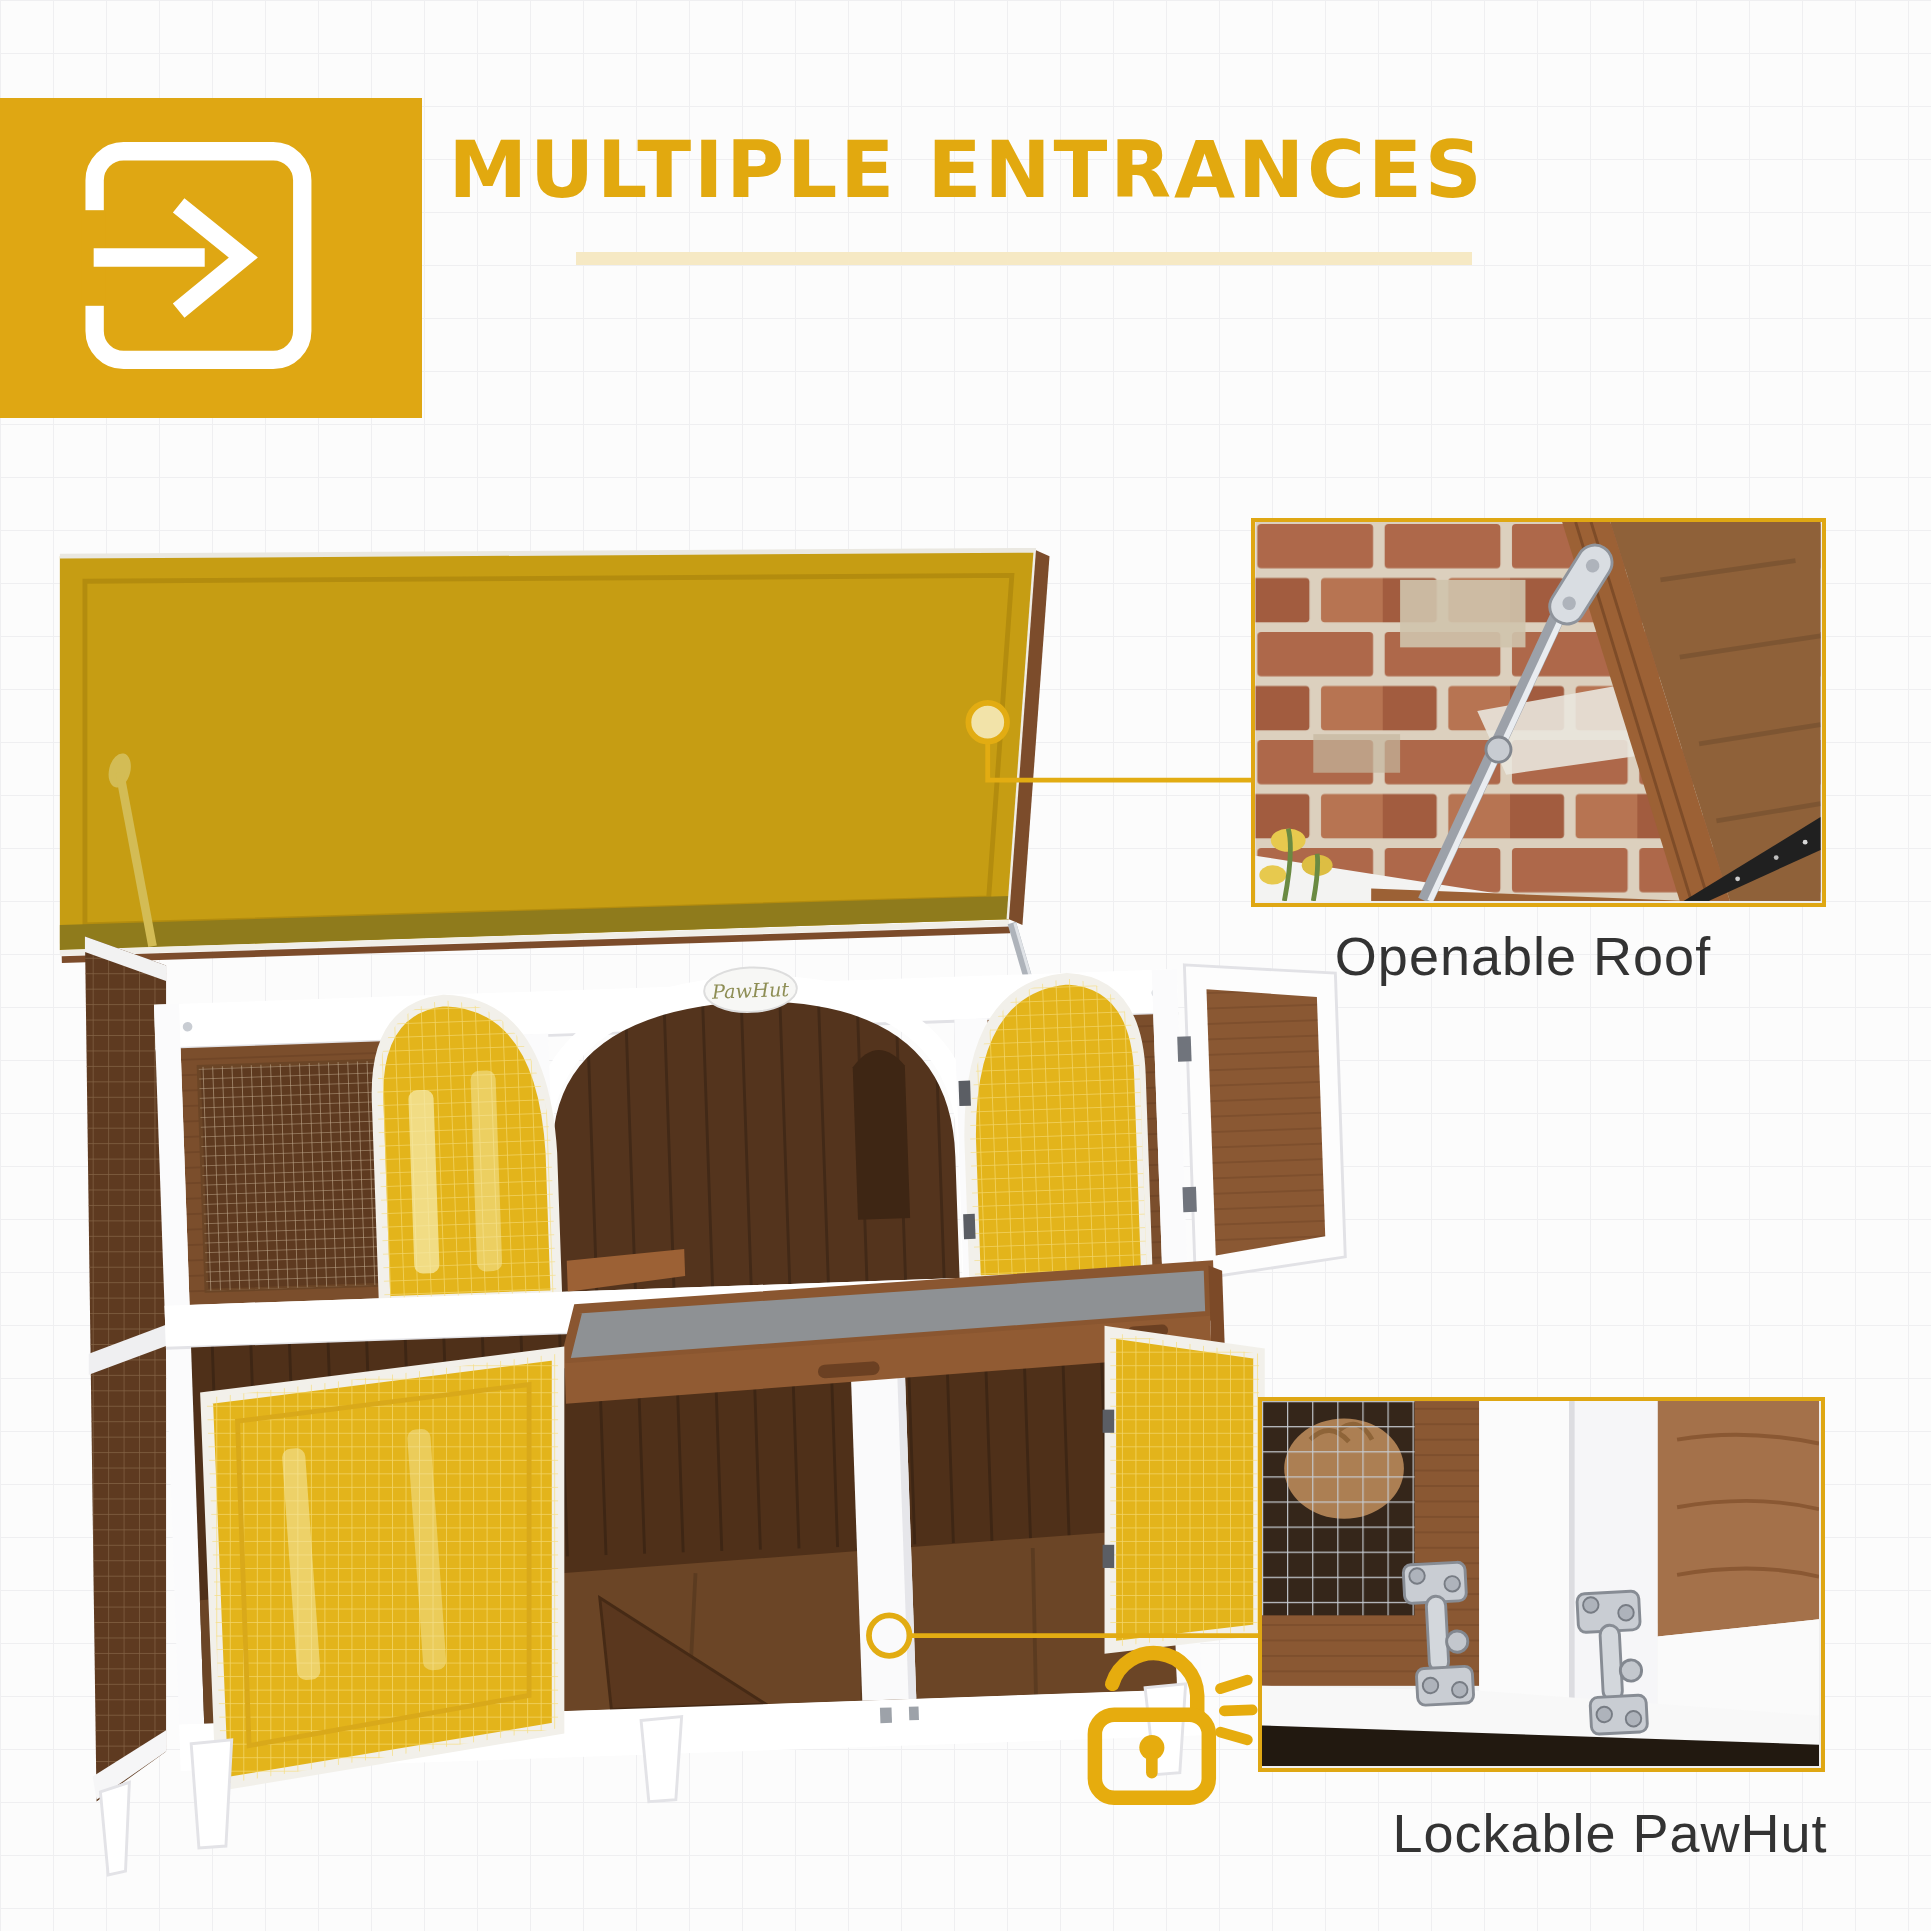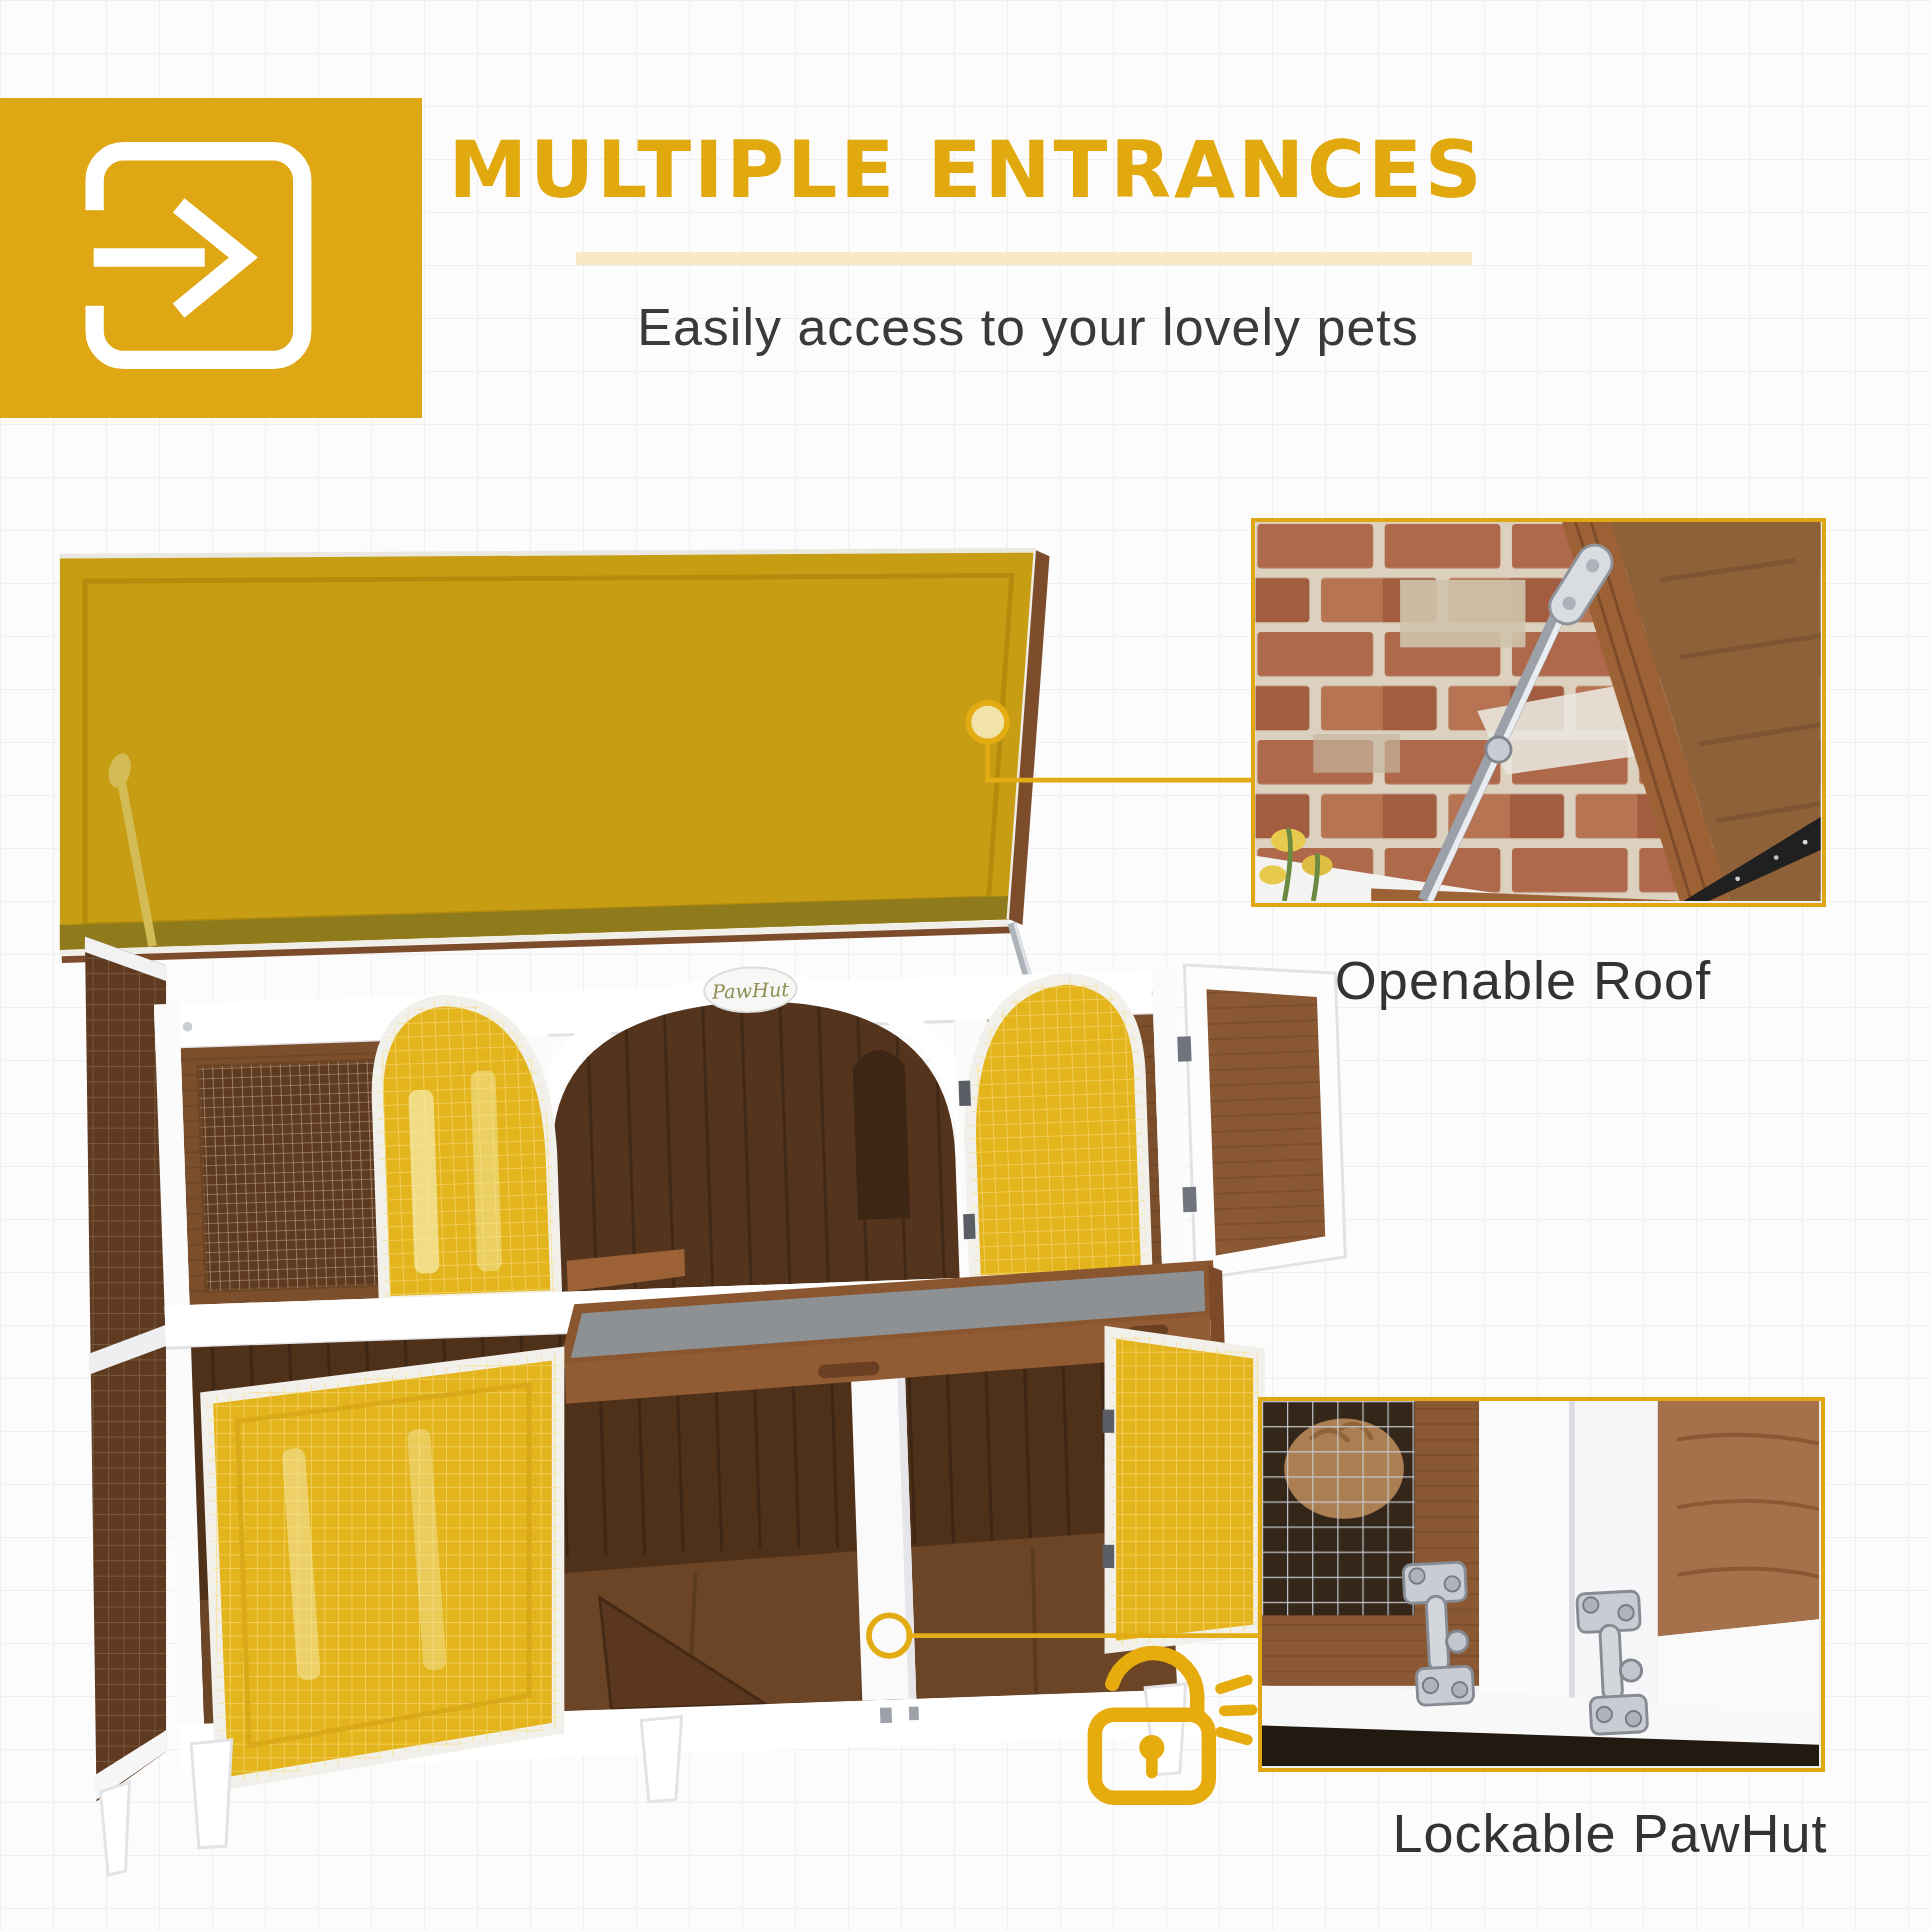--- a/index.html
+++ b/index.html
@@ -51,40 +51,39 @@
     position:absolute;border:4.8px solid var(--accent);box-sizing:border-box;
     background:#EFEFEF;overflow:hidden;
   }
   .inset-roof{left:1251px;top:518px;width:575px;height:389px;}
   .inset-locks{left:1258px;top:1397px;width:567px;height:375px;}
   .feature-label{
     position:absolute;transform:translateX(-50%);
     font-size:54px;font-weight:300;letter-spacing:1px;color:#333;
     white-space:nowrap;text-align:center;
   }
-  .label-roof{left:1523px;top:925px;margin-top:24px;}
+  .label-roof{left:1523px;top:925px;}
   .label-locks{left:1610px;top:1802px;}
 </style>
 </head>
 <body>
 
 <div class="canvas">
 
   <div class="icon-block">
     <svg width="422" height="320" viewBox="0 0 437 331">
       <rect x="98" y="55" width="215" height="216" rx="30" fill="none" stroke="#FFFFFF" stroke-width="19"></rect>
       <rect x="84" y="116" width="25" height="99" fill="#DFA713"></rect>
       <line x1="97" y1="165" x2="212" y2="165" stroke="#FFFFFF" stroke-width="19"></line>
       <polyline points="185,111 252,165 185,220" fill="none" stroke="#FFFFFF" stroke-width="19"></polyline>
     </svg>
   </div>
 
   <div class="title">MULTIPLE ENTRANCES</div>
   <div class="title-underline"></div>
-  <div class="subtitle">Easily access to your lovely pets</div>
 
   <svg class="main-svg" width="1931" height="1931" viewBox="0 0 2000 2000">
     <defs>
       <pattern id="ymesh" width="14" height="14" patternUnits="userSpaceOnUse">
         <path d="M0 0 H14 M0 0 V14" stroke="#F6DC77" stroke-width="1.6" fill="none"></path>
       </pattern>
       <pattern id="finemesh" width="10" height="10" patternUnits="userSpaceOnUse">
         <path d="M0 0 H10 M0 0 V10" stroke="#BFA98E" stroke-width="1.2" fill="none"></path>
       </pattern>
       <pattern id="sidemesh" width="16" height="16" patternUnits="userSpaceOnUse">

